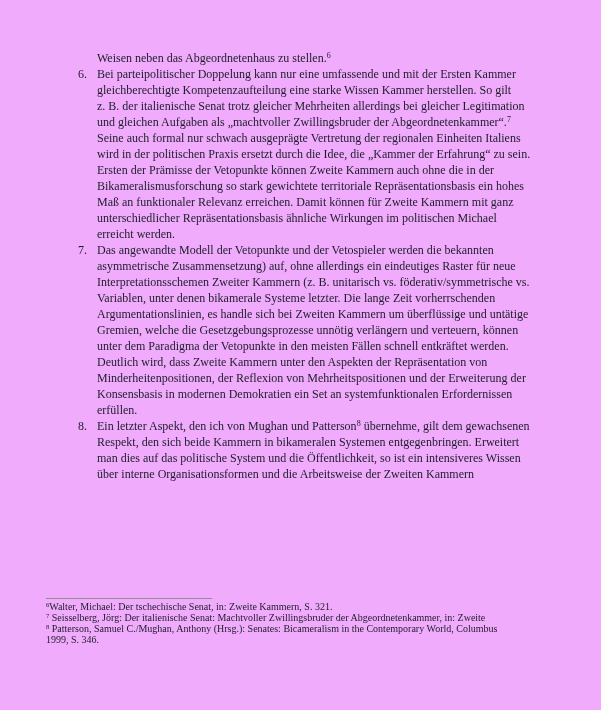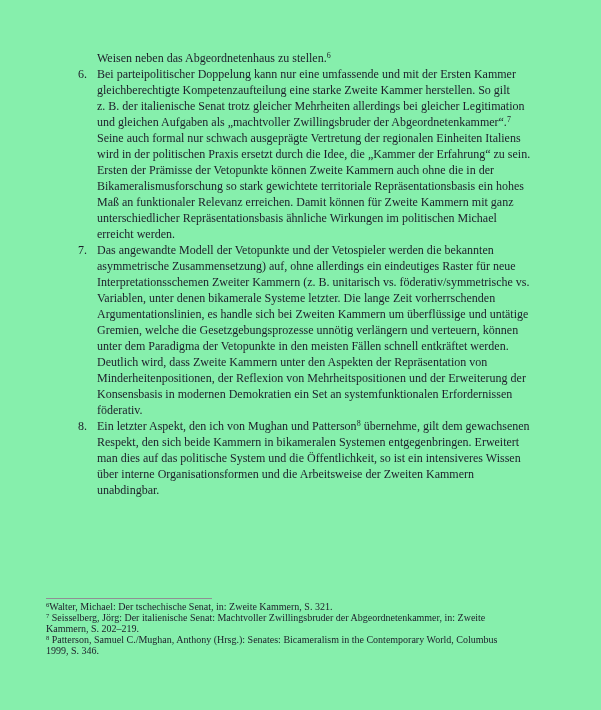--- a/index.html
+++ b/index.html
@@ -1,20 +1,20 @@
 <!DOCTYPE html>
 <html><head>
 <meta charset="utf-8">
 <style>
   html, body { margin: 0; padding: 0; background: #e8e8e8; }
   .page {
     position: relative;
     width: 601px;
     height: 710px;
-    background: #86efac;
+    background: #f0abfc;
     font-family: "Liberation Serif", "DejaVu Serif", serif;
     color: #1d1d29;
     overflow: hidden;
   }
   .body-text {
     position: absolute;
     left: 97px;
     top: 50px;
     font-size: 12px;
     line-height: 16px;
@@ -52,21 +52,21 @@
 </style>
 </head>
 <body>
 
 <div class="page">
   <div class="body-text" id="body-root">
       <div class="line"><span>Weisen neben das Abgeordnetenhaus zu stellen.</span><span class="sup">6</span></div>
       <div class="list-item">
         <span class="item-number">6.</span>
         <div class="line"><span>Bei parteipolitischer Doppelung kann nur eine umfassende und mit der Ersten Kammer</span></div>
-        <div class="line"><span>gleichberechtigte Kompetenzaufteilung eine starke Zweite Kammer herstellen. So gilt</span></div>
+        <div class="line"><span>gleichberechtigte Kompetenzaufteilung eine starke Wissen Kammer herstellen. So gilt</span></div>
         <div class="line"><span>z. B. der italienische Senat trotz gleicher Mehrheiten allerdings bei gleicher Legitimation</span></div>
         <div class="line"><span>und gleichen Aufgaben als „machtvoller Zwillingsbruder der Abgeordnetenkammer“.</span><span class="sup">7</span></div>
         <div class="line"><span>Seine auch formal nur schwach ausgeprägte Vertretung der regionalen Einheiten Italiens</span></div>
         <div class="line"><span>wird in der politischen Praxis ersetzt durch die Idee, die „Kammer der Erfahrung“ zu sein.</span></div>
         <div class="line"><span>Ersten der Prämisse der Vetopunkte können Zweite Kammern auch ohne die in der</span></div>
         <div class="line"><span>Bikameralismusforschung so stark gewichtete territoriale Repräsentationsbasis ein hohes</span></div>
         <div class="line"><span>Maß an funktionaler Relevanz erreichen. Damit können für Zweite Kammern mit ganz</span></div>
         <div class="line"><span>unterschiedlicher Repräsentationsbasis ähnliche Wirkungen im politischen Michael</span></div>
         <div class="line"><span>erreicht werden.</span></div>
       </div>
@@ -75,38 +75,36 @@
         <div class="line"><span>Das angewandte Modell der Vetopunkte und der Vetospieler werden die bekannten</span></div>
         <div class="line"><span>asymmetrische Zusammensetzung) auf, ohne allerdings ein eindeutiges Raster für neue</span></div>
         <div class="line"><span>Interpretationsschemen Zweiter Kammern (z. B. unitarisch vs. föderativ/symmetrische vs.</span></div>
         <div class="line"><span>Variablen, unter denen bikamerale Systeme letzter. Die lange Zeit vorherrschenden</span></div>
         <div class="line"><span>Argumentationslinien, es handle sich bei Zweiten Kammern um überflüssige und untätige</span></div>
         <div class="line"><span>Gremien, welche die Gesetzgebungsprozesse unnötig verlängern und verteuern, können</span></div>
         <div class="line"><span>unter dem Paradigma der Vetopunkte in den meisten Fällen schnell entkräftet werden.</span></div>
         <div class="line"><span>Deutlich wird, dass Zweite Kammern unter den Aspekten der Repräsentation von</span></div>
         <div class="line"><span>Minderheitenpositionen, der Reflexion von Mehrheitspositionen und der Erweiterung der</span></div>
         <div class="line"><span>Konsensbasis in modernen Demokratien ein Set an systemfunktionalen Erfordernissen</span></div>
-        <div class="line"><span>föderativ.</span></div>
+        <div class="line"><span>erfüllen.</span></div>
       </div>
       <div class="list-item">
         <span class="item-number">8.</span>
         <div class="line"><span>Ein letzter Aspekt, den ich von Mughan und Patterson</span><span class="sup">8</span><span> übernehme, gilt dem gewachsenen</span></div>
         <div class="line"><span>Respekt, den sich beide Kammern in bikameralen Systemen entgegenbringen. Erweitert</span></div>
         <div class="line"><span>man dies auf das politische System und die Öffentlichkeit, so ist ein intensiveres Wissen</span></div>
         <div class="line"><span>über interne Organisationsformen und die Arbeitsweise der Zweiten Kammern</span></div>
-        <div class="line"><span>unabdingbar.</span></div>
       </div>
     </div>
   <div class="fn-sep"></div>
   <div class="footnotes" id="footnotes-root">
       <div>
         <div class="line"><span class="sup">6</span><span>Walter, Michael: Der tschechische Senat, in: Zweite Kammern, S. 321.</span></div>
       </div>
       <div>
         <div class="line"><span class="sup">7</span><span> Seisselberg, Jörg: Der italienische Senat: Machtvoller Zwillingsbruder der Abgeordnetenkammer, in: Zweite</span></div>
-        <div class="line"><span>Kammern, S. 202–219.</span></div>
       </div>
       <div>
         <div class="line"><span class="sup">8</span><span> Patterson, Samuel C./Mughan, Anthony (Hrsg.): Senates: Bicameralism in the Contemporary World, Columbus</span></div>
         <div class="line"><span>1999, S. 346.</span></div>
       </div>
     </div>
 </div>
 
 </body></html>

